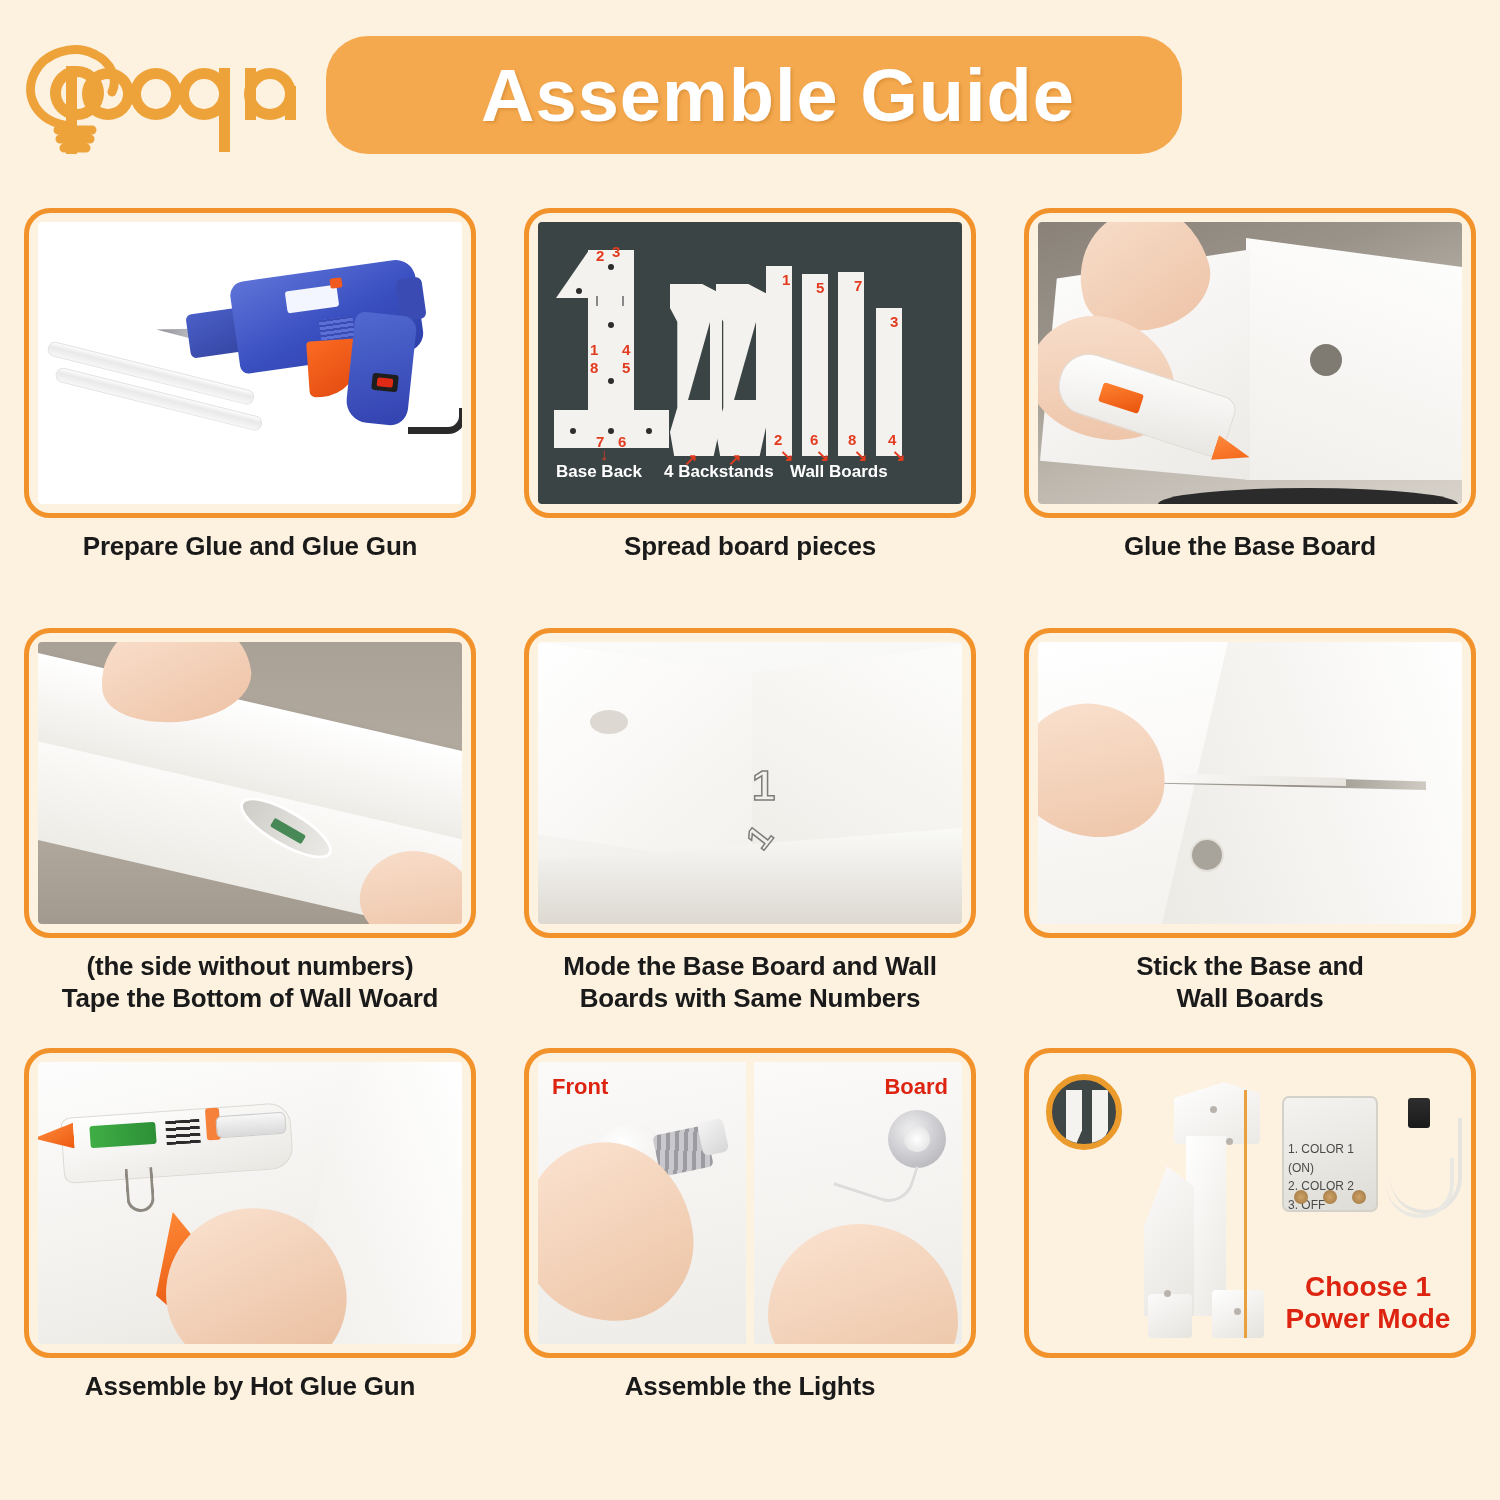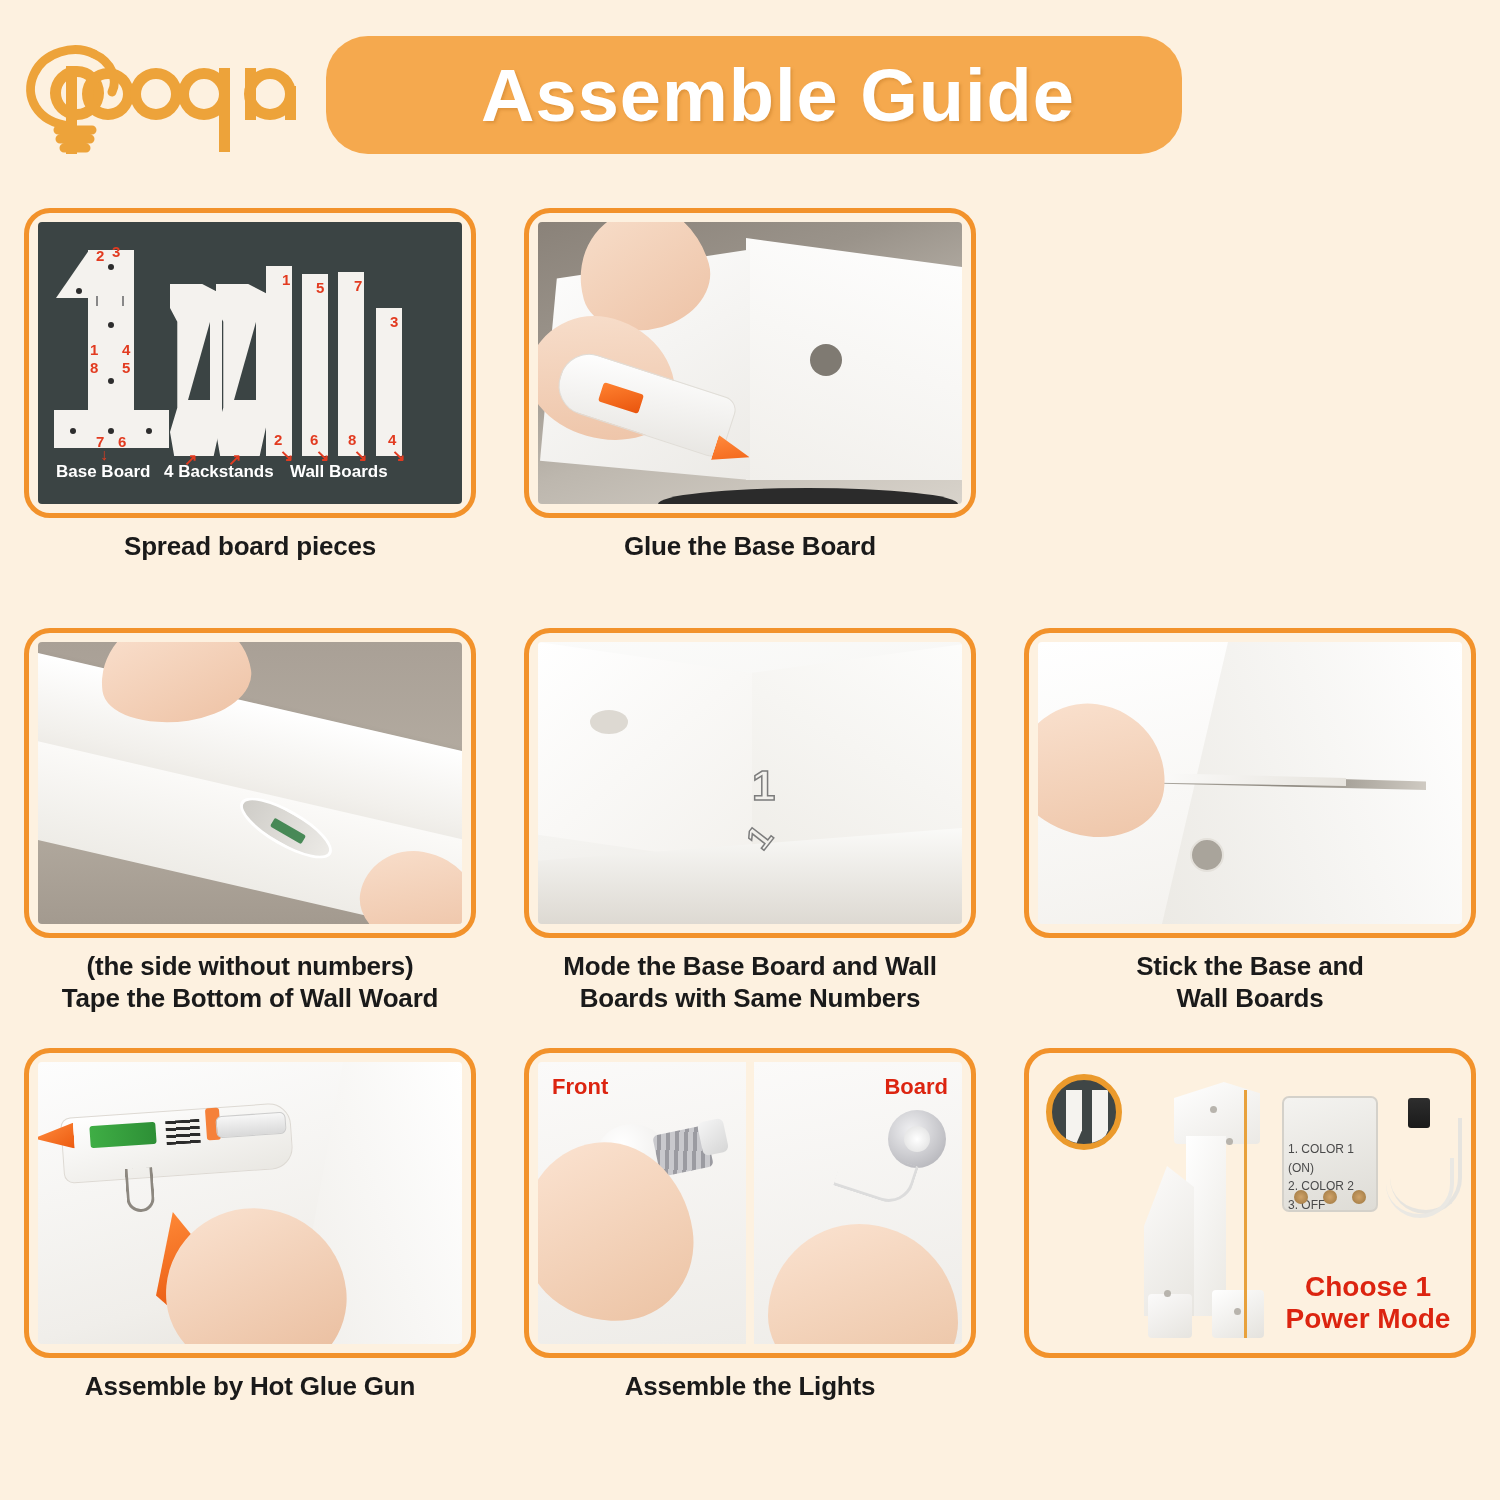--- a/index.html
+++ b/index.html
@@ -585,20 +585,42 @@
       </g>
     </svg>
   </div>
   <div class="title-banner">
     <span class="title-text">Assemble Guide</span>
   </div>
 </div>
 
 <div class="grid row-1" style="top:208px">
 
+  <div class="cell">
+    <div class="panel tall">
+      <div class="photo p1">
+        <div class="glue-stick gs1"></div>
+        <div class="glue-stick gs2"></div>
+        <div class="gun-tip"></div>
+        <div class="gun-nozzle-base"></div>
+        <div class="gun-body"></div>
+        <div class="gun-window"></div>
+        <div class="gun-vents"></div>
+        <div class="gun-feed"></div>
+        <div class="gun-rear"></div>
+        <div class="gun-trigger"></div>
+        <div class="gun-grip"></div>
+        <div class="gun-switch">
+            <i></i>
+          </div>
+        <div class="gun-cord"></div>
+      </div>
+    </div>
+    <div class="caption">Prepare Glue and Glue Gun</div>
+  </div>
 
   <div class="cell">
     <div class="panel tall">
       <div class="photo p2">
         <div class="diagram">
 
           <div class="pc num1-flag"></div>
           <div class="pc num1-stem"></div>
           <div class="pc num1-foot"></div>
           <div class="dot" style="left:38px;  top:66px;"></div>
@@ -612,21 +634,21 @@
           <div class="slot" style="left:84px; top:74px;"></div>
           <div class="numlabel" style="left:58px;  top:26px;">2</div>
           <div class="numlabel" style="left:74px;  top:22px;">3</div>
           <div class="numlabel" style="left:52px;  top:120px;">1</div>
           <div class="numlabel" style="left:52px;  top:138px;">8</div>
           <div class="numlabel" style="left:84px;  top:120px;">4</div>
           <div class="numlabel" style="left:84px;  top:138px;">5</div>
           <div class="numlabel" style="left:58px;  top:212px;">7</div>
           <div class="numlabel" style="left:80px;  top:212px;">6</div>
           <div class="arr" style="left:62px; top:224px;">↓</div>
-          <div class="whitelabel" style="left:18px; top:240px;">Base Board</div>
+          <div class="whitelabel" style="left:18px; top:240px;">Base Back</div>
 
           <div class="pc bs" style="left:132px;"></div>
           <div class="bs-cut" style="left:150px;"></div>
           <div class="pc bs" style="left:178px;"></div>
           <div class="bs-cut" style="left:196px;"></div>
           <div class="arr" style="left:146px; top:228px;">↗</div>
           <div class="arr" style="left:190px; top:228px;">↗</div>
           <div class="whitelabel" style="left:126px; top:240px;">4 Backstands</div>
 
           <div class="pc wb" style="left:228px; top:44px;  height:190px;"></div>

